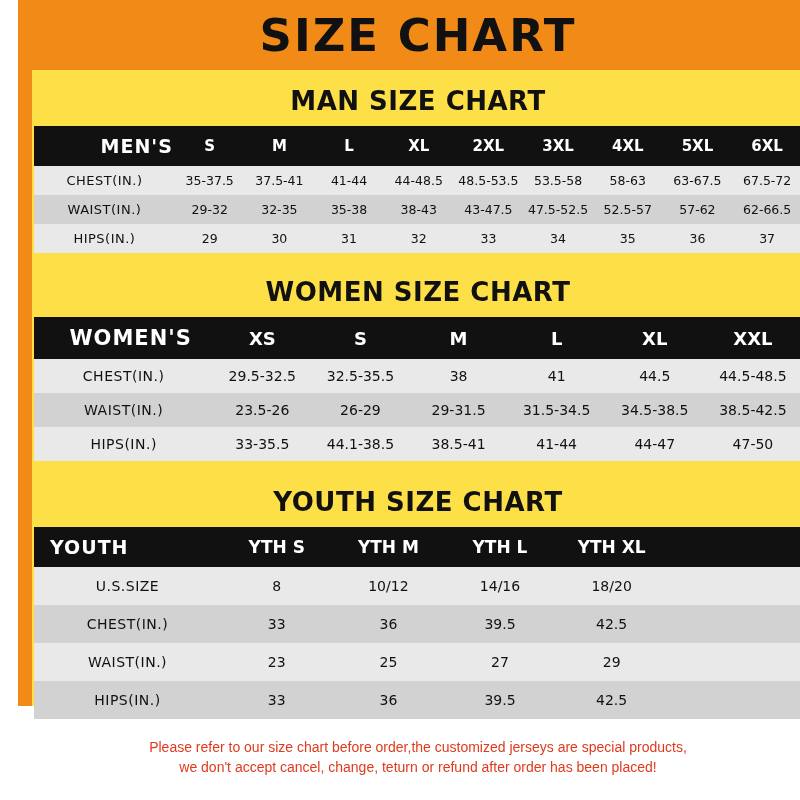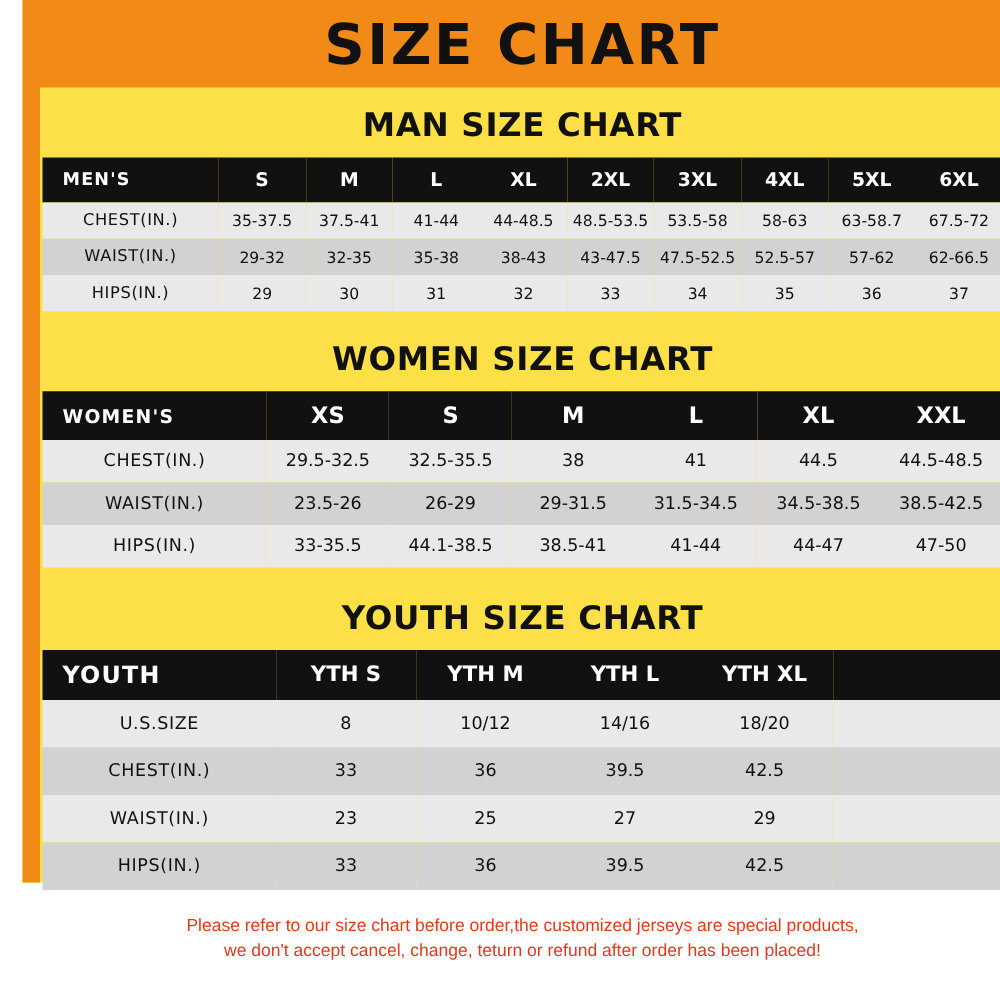--- a/index.html
+++ b/index.html
@@ -84,27 +84,27 @@
     color: #111111;
     padding: 7px 2px;
   }
   table.size-table tbody td.rowlabel {
     font-weight: normal;
     letter-spacing: 0.5px;
   }
 
   
   #men-table thead th { font-size: 15px; }
-  #men-table thead th.rowlabel { font-size: 14px; }
+  #men-table thead th.rowlabel { font-size: 19px; text-align: right; }
   #men-table tbody td { font-size: 12.5px; }
   #men-table tbody td.rowlabel { font-size: 13px; }
 
   
   #women-table thead th { font-size: 18px; }
-  #women-table thead th.rowlabel { font-size: 15px; }
+  #women-table thead th.rowlabel { font-size: 21px; text-align: center; }
   #women-table tbody td { font-size: 14px; padding: 9px 2px; }
   #women-table tbody td.rowlabel { font-size: 14px; }
 
   
   #youth-table thead th { font-size: 17px; }
   #youth-table thead th.rowlabel { font-size: 19px; }
   #youth-table tbody td { font-size: 14px; padding: 11px 2px; }
   #youth-table tbody td.rowlabel { font-size: 14px; }
 
   .footer-note {
@@ -148,21 +148,21 @@
       <tbody>
         <tr class="odd">
           <td class="rowlabel">CHEST(IN.)</td>
           <td>35-37.5</td>
           <td>37.5-41</td>
           <td>41-44</td>
           <td>44-48.5</td>
           <td>48.5-53.5</td>
           <td>53.5-58</td>
           <td>58-63</td>
-          <td>63-58.7</td>
+          <td>63-67.5</td>
           <td>67.5-72</td>
         </tr>
         <tr class="even">
           <td class="rowlabel">WAIST(IN.)</td>
           <td>29-32</td>
           <td>32-35</td>
           <td>35-38</td>
           <td>38-43</td>
           <td>43-47.5</td>
           <td>47.5-52.5</td>

